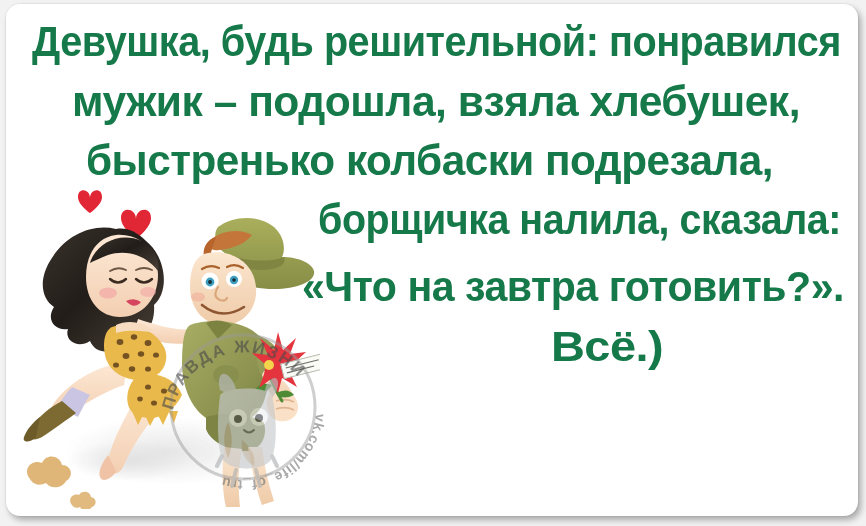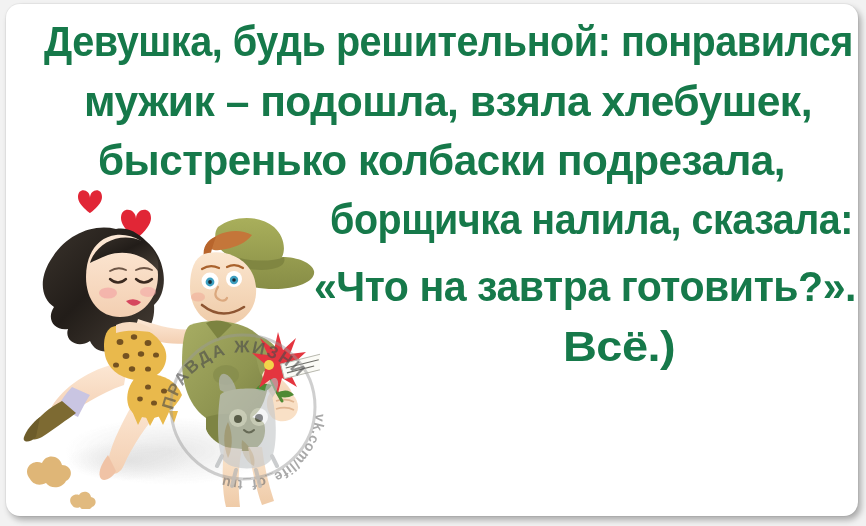--- a/index.html
+++ b/index.html
@@ -15,21 +15,21 @@
     width:852px;height:512px;
     background:#ffffff;
     border-radius:14px;
     box-shadow:3px 4px 6px rgba(0,0,0,0.30), 0 0 0 1px rgba(0,0,0,0.04);
     overflow:hidden;
   }
 
   
   #text-block{
     position:absolute;
-    left:12px;top:0;width:748px;height:512px;
+    left:0;top:0;width:748px;height:512px;
     z-index:40;
     pointer-events:none;
   }
   .line{
     position:absolute;
     color:#16794a;
     font-family:"Liberation Sans Narrow","Liberation Sans",sans-serif;
     font-weight:700;
     font-stretch:condensed;
     white-space:nowrap;

